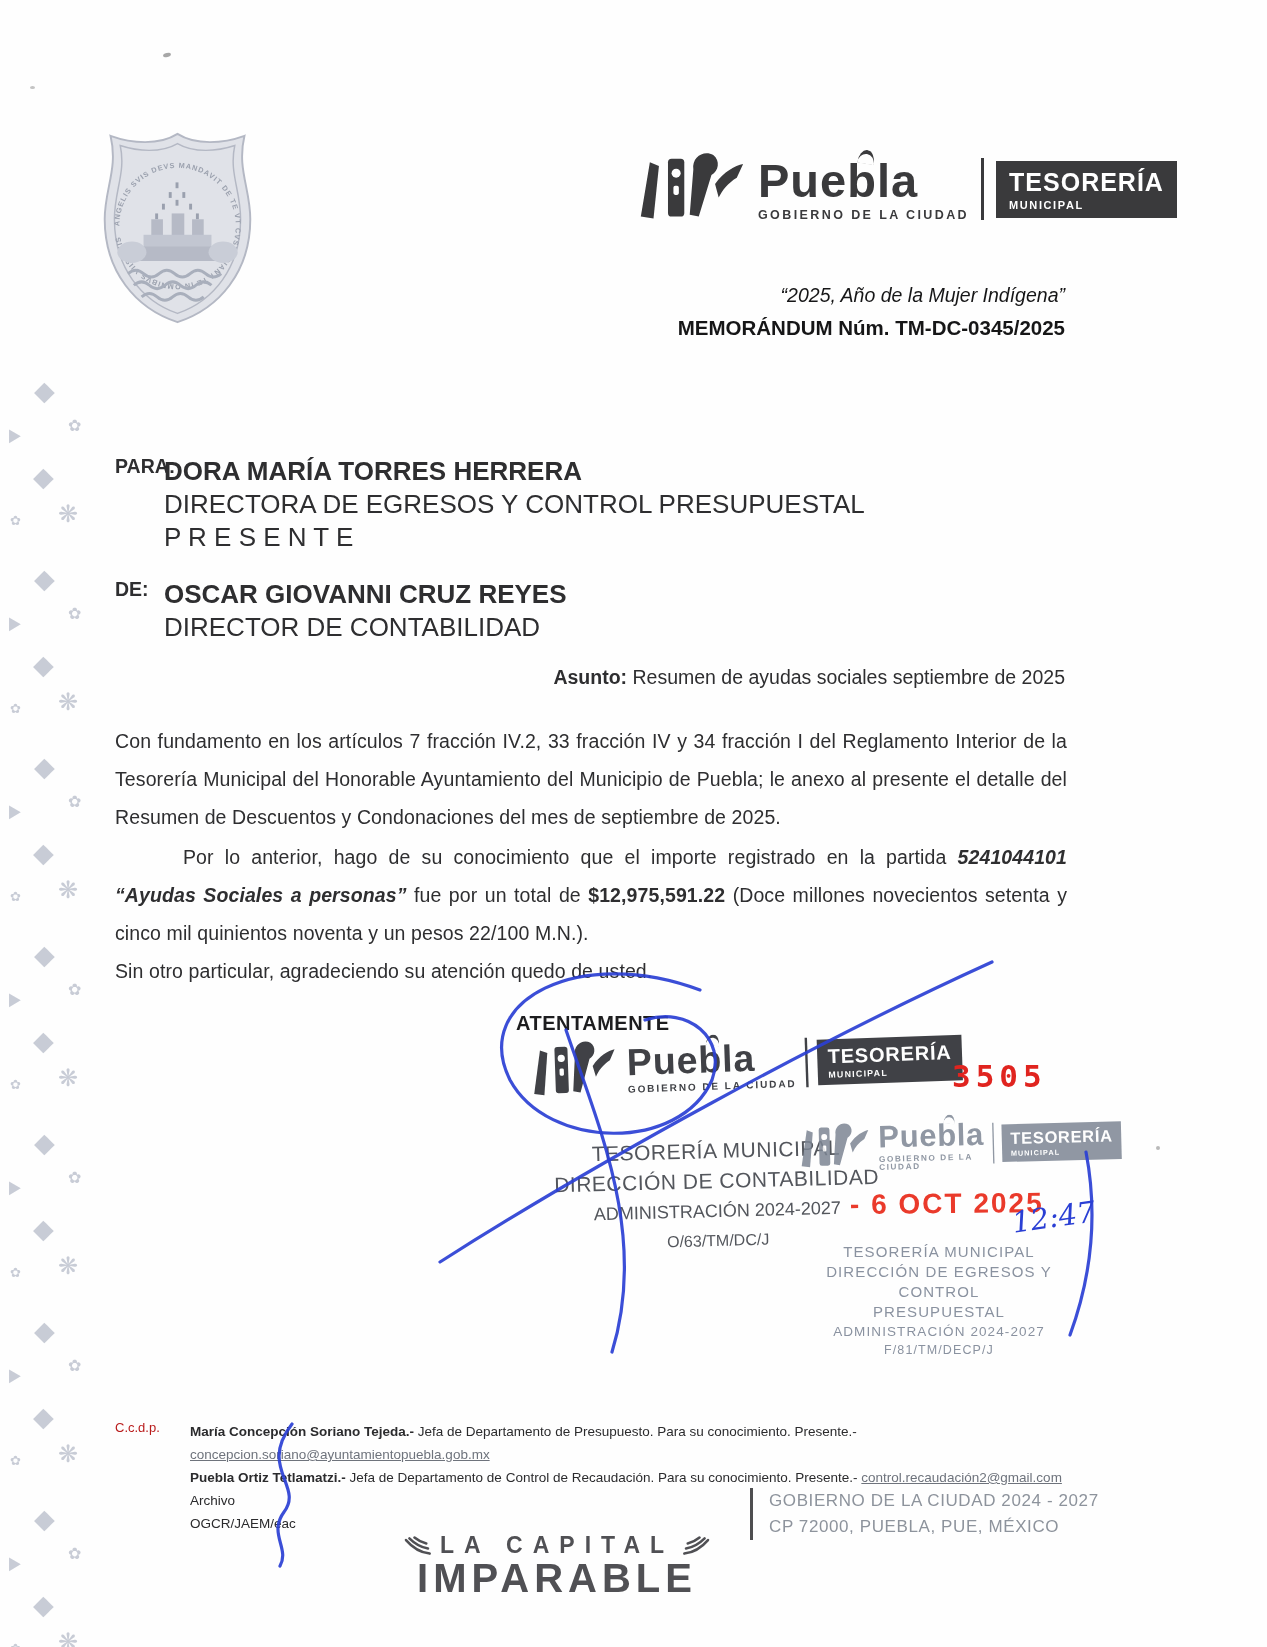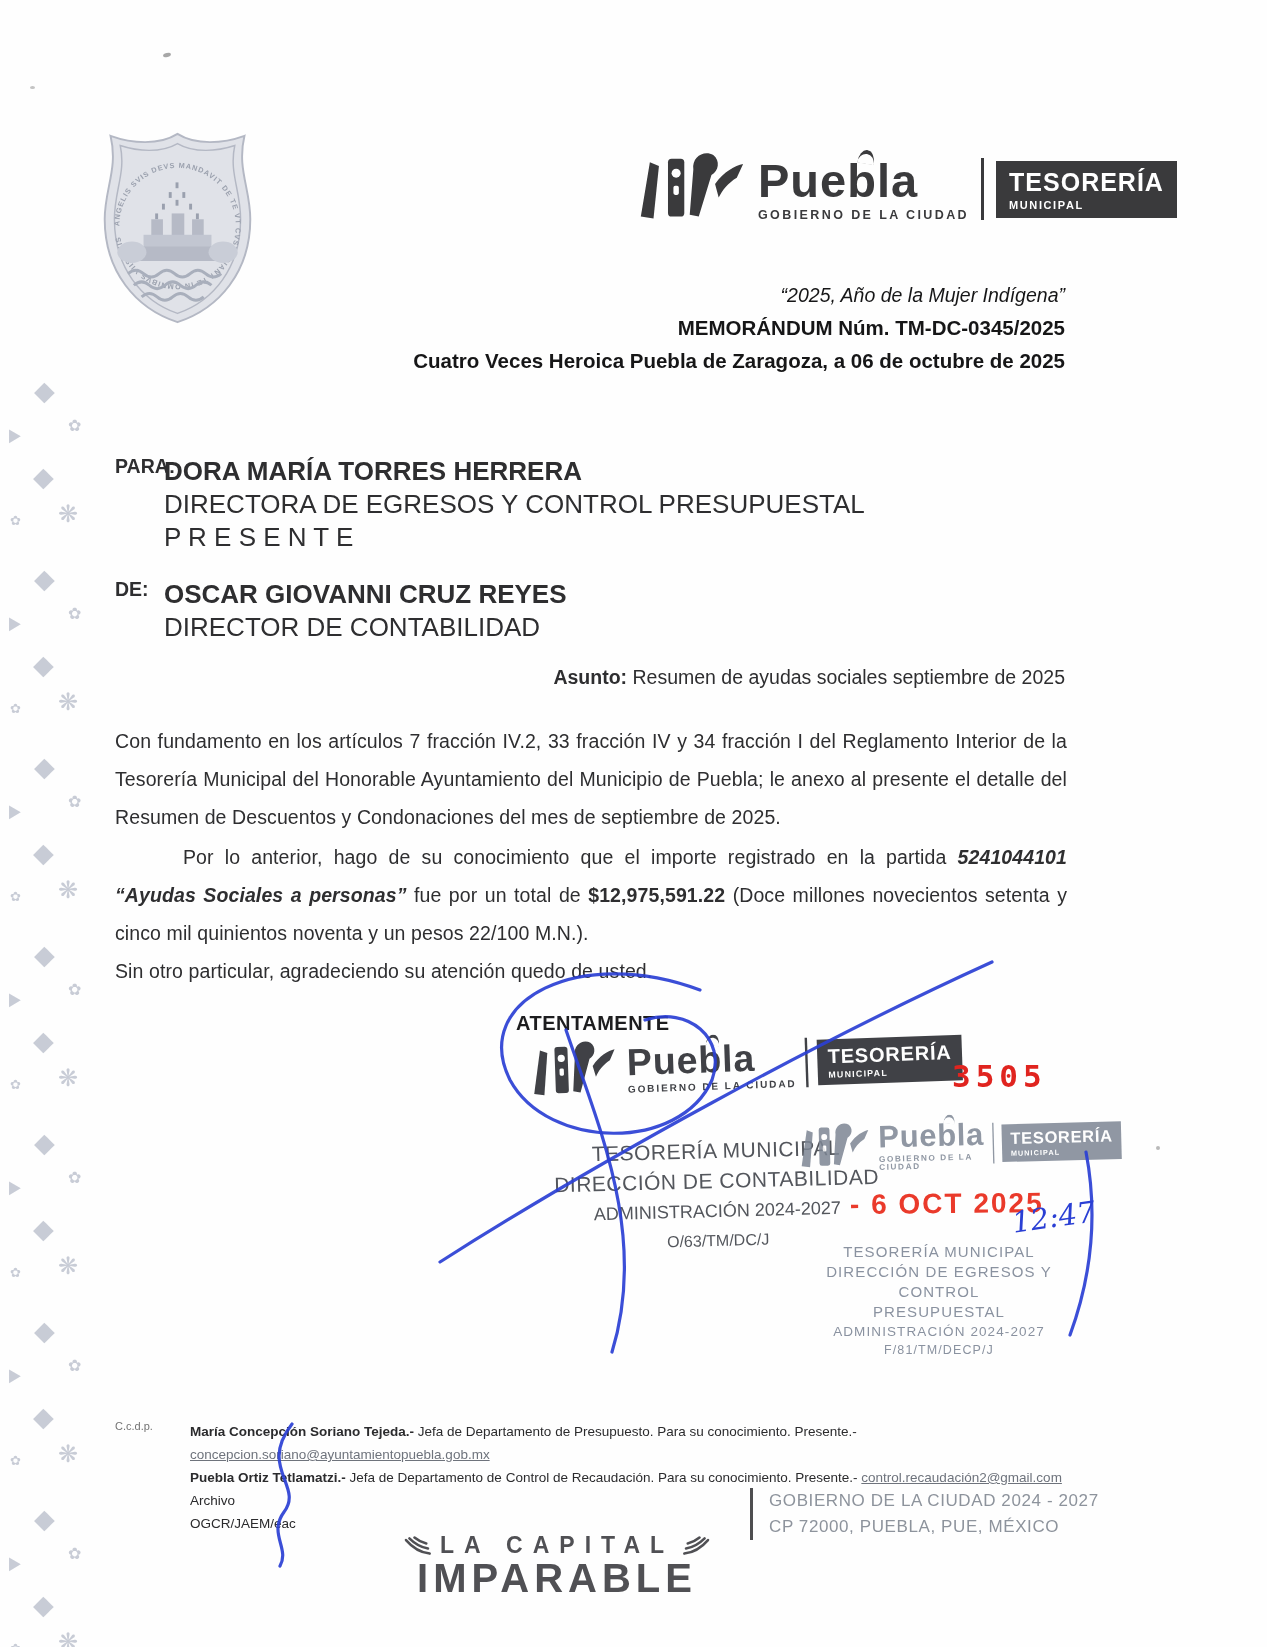--- a/index.html
+++ b/index.html
@@ -80,21 +80,21 @@
   .dstamp{position:absolute;left:850px;top:1188px;font-size:28px;font-weight:bold;
           color:#ea3a2b;letter-spacing:2px;transform:rotate(-.5deg);}
   .time{position:absolute;left:1012px;top:1200px;font-size:29px;font-style:italic;
         color:#2a3fd4;transform:rotate(-8deg);font-family:"DejaVu Serif",serif;}
   .egresos{position:absolute;left:786px;top:1242px;width:306px;text-align:center;
            color:#8a92a0;letter-spacing:1.1px;}
   .eg-a{font-size:15px;line-height:20px;} .eg-b{font-size:13.5px;line-height:19px;}
   .eg-c{font-size:12.5px;line-height:18px;}
 
   
-  .cc-lbl{position:absolute;left:115px;top:1420px;font-size:11px;color:#737373;}
+  .cc-lbl{position:absolute;left:115px;top:1420px;font-size:13px;color:#b91c1c;}
   .cc-body{position:absolute;left:190px;top:1420px;width:880px;font-size:13.5px;
            line-height:23px;color:#2b2b2d;}
   .mail{color:#6e737c;text-decoration:underline;}
 
   
   .capital{position:absolute;left:392px;top:1532px;width:330px;text-align:center;color:#505054;}
   .cap-row{display:flex;align-items:center;justify-content:center;gap:8px;font-weight:bold;
            font-size:23px;letter-spacing:10px;}
   .cap-bottom{font-weight:bold;font-size:40px;letter-spacing:5px;margin-top:-3px;}
   .wing svg{display:block;}
@@ -232,21 +232,20 @@
     <span class="brand-divider"></span>
     <span class="brand-box">
       <span class="box-l1">TESORERÍA</span>
       <span class="box-l2">MUNICIPAL</span>
     </span>
   </div>
 
   <div class="headlines">
     <div class="year">“2025, Año de la Mujer Indígena”</div>
     <div class="memo">MEMORÁNDUM Núm. TM-DC-0345/2025</div>
-    <div class="pdate">Cuatro Veces Heroica Puebla de Zaragoza, a 06 de octubre de 2025</div>
   </div>
 
   <div class="addr-lbl lbl-para">PARA:</div>
   <div class="addr-body body-para">
     <div class="nm">DORA MARÍA TORRES HERRERA</div>
     <div>DIRECTORA DE EGRESOS Y CONTROL PRESUPUESTAL</div>
     <div>P R E S E N T E</div>
   </div>
 
   <div class="addr-lbl lbl-de">DE:</div>

